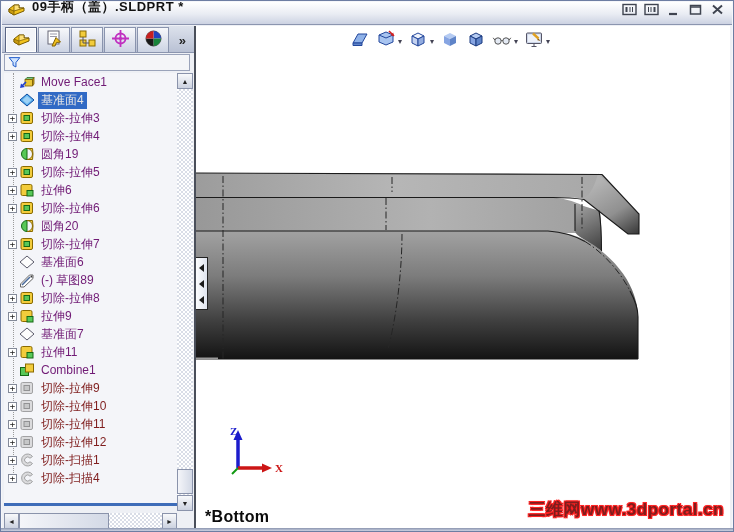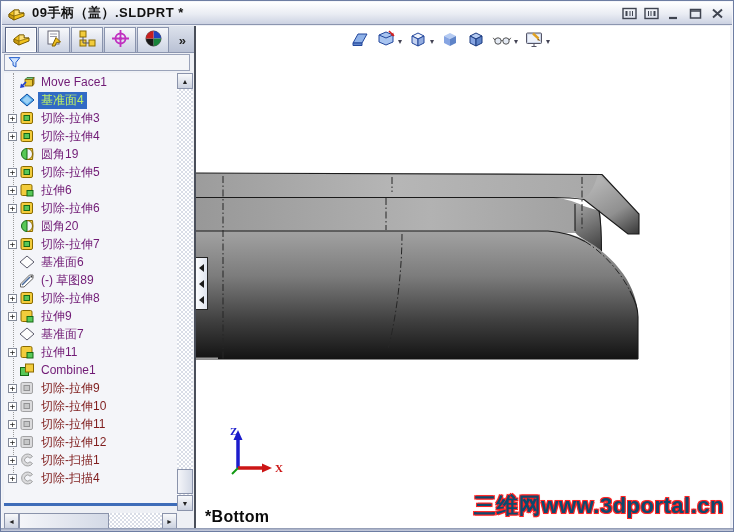--- a/index.html
+++ b/index.html
@@ -3,21 +3,21 @@
 <meta charset="utf-8">
 <style>
   html,body{margin:0;padding:0;background:#9aa4b8;}
   *{box-sizing:border-box;}
   body{font-family:"Liberation Sans","DejaVu Sans",sans-serif;}
   #app{position:relative;width:734px;height:532px;background:#eef0f5;
        border:1px solid #6d7da2;box-shadow:inset 0 0 0 1px #f5f6fa;overflow:hidden;}
   
   #titlebar{position:absolute;left:1px;top:1px;right:1px;height:23px;
     background:linear-gradient(#ffffff,#e9ecf3 55%,#ccd2e2);
-    border-bottom:1px solid #8b95af;display:flex;align-items:center;padding:8px 4px;}
+    border-bottom:1px solid #8b95af;display:flex;align-items:flex-end;padding:8px 4px;}
   #app-icon{width:18px;height:16px;margin:0 6px 0 2px;flex:0 0 auto;}
   #win-title{font-size:13px;font-weight:bold;color:#111;letter-spacing:.5px;white-space:nowrap;}
   #win-controls{margin-left:auto;display:flex;align-items:center;gap:5px;padding-right:2px;}
   .wbtn{width:17px;height:14px;display:flex;align-items:center;justify-content:center;color:#3f4450;cursor:default;}
   .wbtn svg{width:15px;height:13px;}
   
   #left-panel{position:absolute;left:1px;top:25px;width:192px;bottom:3px;background:#eef0f5;}
   #tabstrip{position:absolute;left:0;top:0;right:0;height:27px;
     background:linear-gradient(#dde2ec,#b9c1d4);border-bottom:1px solid #8b95af;
     display:flex;align-items:flex-end;padding:1px 2px 0 3px;}
@@ -33,21 +33,21 @@
   #tree-wrap{position:absolute;left:2px;top:47px;width:173px;height:430px;background:#f4f5f9;overflow:hidden;}
   #tree{position:relative;}
   #tree::before{content:"";position:absolute;left:9px;top:0;bottom:6px;border-left:1px dotted #9a9a9a;}
   .tr-row{position:relative;height:18px;display:flex;align-items:center;cursor:default;}
   .tr-stub{width:14px;flex:0 0 auto;}
   .tr-exp{width:9px;height:9px;flex:0 0 auto;margin-left:4px;margin-right:1px;background:#fff;
     border:1px solid #848a99;font:9px/7px "DejaVu Sans Mono",monospace;text-align:center;color:#222;}
   .tr-ico{width:16px;height:16px;flex:0 0 auto;margin:0 3px 0 1px;}
   .tr-ico svg{width:16px;height:16px;display:block;}
   .tr-label{font-size:12px;color:#701a75;padding:0 3px;white-space:nowrap;}
-  .tr-row.sel .tr-label{background:var(--sel);color:#bef264;}
+  .tr-row.sel .tr-label{background:var(--sel);color:#e5e5e5;}
   .tr-row.gray .tr-label{color:#7f1d1d;}
   .tr-row.gray .tr-ico{filter:grayscale(1) opacity(.6);}
   #blue-line{position:absolute;left:2px;top:477px;width:188px;height:3px;background:var(--blue-line);}
   
   .sb-btn{position:absolute;background:linear-gradient(#f8f9fb,#ccd2e0);border:1px solid #8a93ab;
     color:#222;font-size:7px;display:flex;align-items:center;justify-content:center;cursor:default;}
   .sb-track{position:absolute;background:#fff;
     background-image:linear-gradient(45deg,#d9dde7 25%,transparent 25%,transparent 75%,#d9dde7 75%),
                      linear-gradient(45deg,#d9dde7 25%,transparent 25%,transparent 75%,#d9dde7 75%);
     background-size:4px 4px;background-position:0 0,2px 2px;}
@@ -60,22 +60,22 @@
   #hud{position:absolute;left:152px;top:3px;display:flex;align-items:center;gap:2px;}
   .hud-btn{height:24px;display:flex;align-items:center;padding:1px 2px;cursor:default;}
   .hud-btn svg{width:20px;height:20px;}
   .hud-caret{font-size:8px;color:#445;margin-left:2px;}
   #model-svg{position:absolute;left:0;top:0;width:538px;height:504px;}
   #splitter{position:absolute;left:-1px;top:231px;width:13px;height:53px;background:linear-gradient(90deg,#fcfdfe,#dfe4ee);
     border:1px solid #222;display:flex;flex-direction:column;align-items:center;justify-content:center;gap:8px;cursor:default;}
   .spl-arrow{width:0;height:0;border-top:4px solid transparent;border-bottom:4px solid transparent;border-right:5px solid #1a1a1a;}
   #triad{position:absolute;left:26px;top:398px;width:62px;height:58px;}
   #view-label{position:absolute;left:9px;top:482px;font-size:16px;font-weight:bold;color:#0a0a0a;letter-spacing:.3px;}
-  #watermark{position:absolute;right:6px;bottom:7px;font-size:22px;font-weight:bold;letter-spacing:.5px;
-    color:#0c4a6e;text-shadow:-1px -1px 0 #f22,1px -1px 0 #f22,-1px 1px 0 #f22,1px 1px 0 #f22,0 0 2px #f66;}
+  #watermark{position:absolute;right:6px;bottom:7px;font-size:17px;font-weight:bold;letter-spacing:.5px;
+    color:#7f1d1d;text-shadow:-1px -1px 0 #f22,1px -1px 0 #f22,-1px 1px 0 #f22,1px 1px 0 #f22,0 0 2px #f66;}
   #bottom-border{position:absolute;left:0;right:0;bottom:0;height:3px;background:linear-gradient(#8b95af,#ccd2e2);}
 </style>
 </head>
 <body>
 
 <div id="app">
 
   <div id="titlebar">
     <span id="app-icon">
       <svg viewBox="0 0 18 16">

